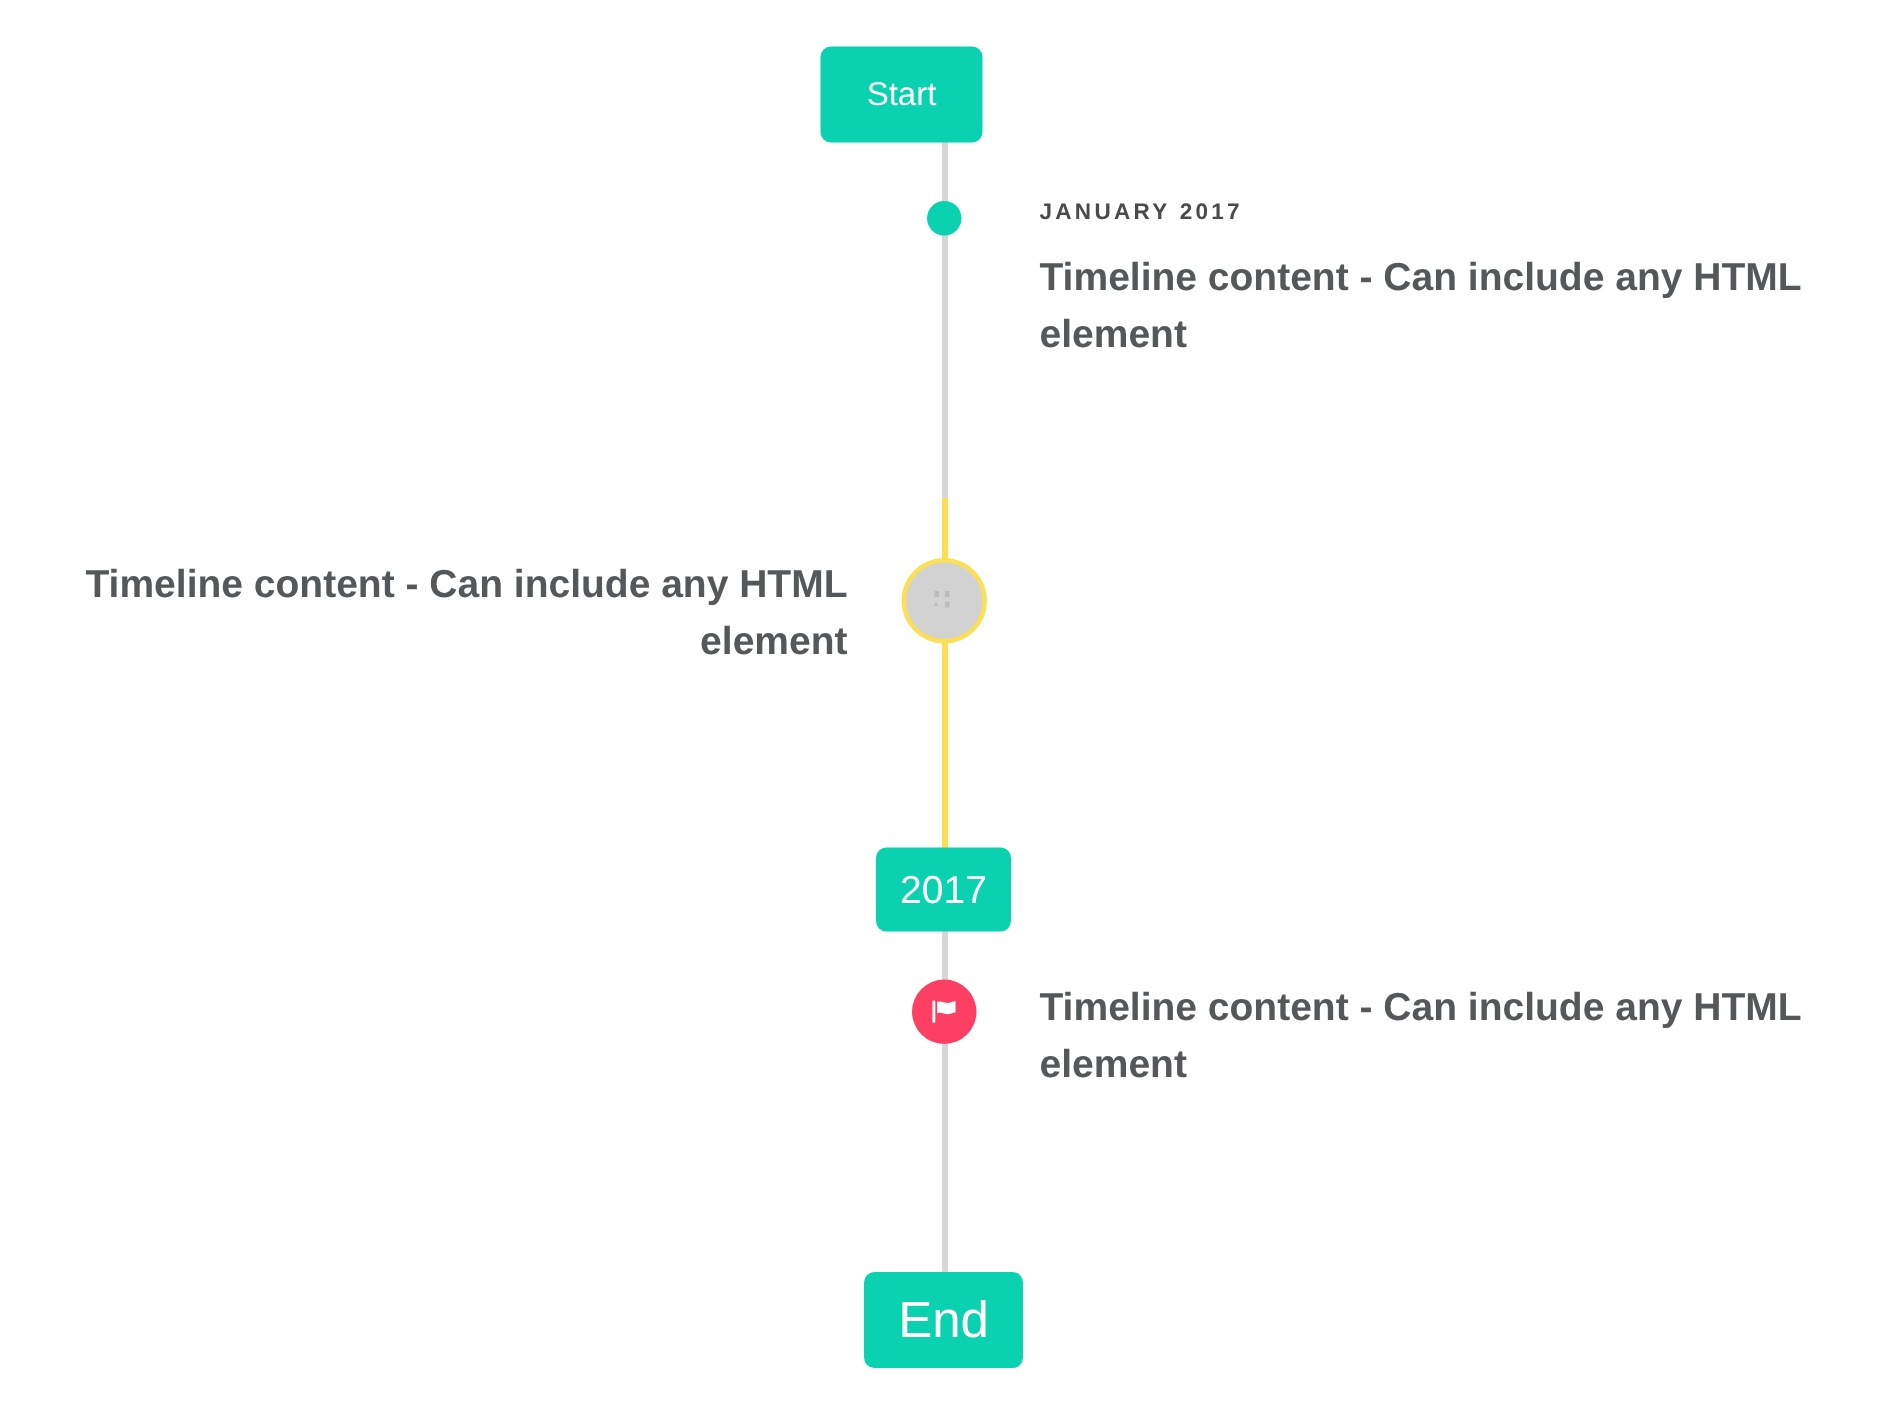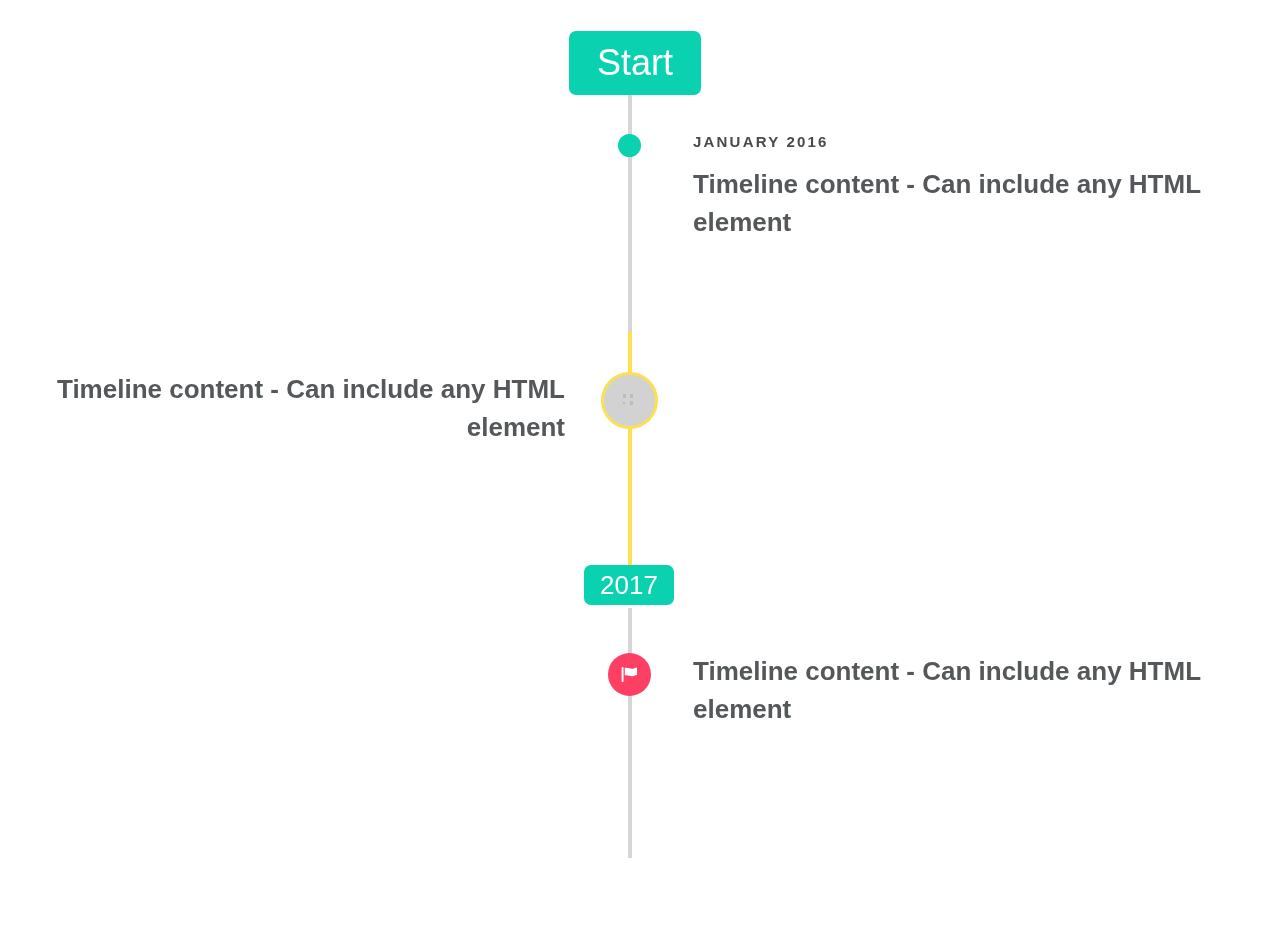--- a/index.html
+++ b/index.html
@@ -38,27 +38,27 @@
     background: #0ad2b0;
     color: #ffffff;
     border-radius: 7px;
     display: flex;
     align-items: center;
     justify-content: center;
     line-height: 1;
     box-sizing: border-box;
   }
   .cap-start {
-    left: 569px; top: 31px;
-    width: 132px; height: 64px;
-    font-size: 36px;
+    left: 547px; top: 31px;
+    width: 108px; height: 64px;
+    font-size: 22px;
   }
   .cap-year {
     left: 584px; top: 565px;
-    width: 90px; height: 40px;
+    width: 90px; height: 56px;
     font-size: 26px;
   }
   .cap-end {
     left: 576px; top: 848px;
     width: 106px; height: 64px;
     font-size: 34px;
   }
 
   
   .marker {
@@ -127,21 +127,21 @@
   <div class="rail rail-grey-1"></div>
   <div class="rail rail-yellow"></div>
   <div class="rail rail-grey-2"></div>
 
   <div class="cap cap-start">
     <span>Start</span>
   </div>
 
   <div class="marker marker-dot-sm"></div>
   <div class="entry entry-right entry-jan">
-    <p class="entry-date">JANUARY 2016</p>
+    <p class="entry-date">JANUARY 2017</p>
     <p class="entry-body">Timeline content - Can include any HTML element</p>
   </div>
 
   <div class="marker marker-circle-lg">
     <svg class="broken-img-icon" viewBox="0 0 18 16">
       <rect x="2" y="1" width="3" height="4" fill="#8a8a8a"></rect>
       <rect x="9" y="1" width="3" height="4" fill="#8a8a8a"></rect>
       <rect x="2" y="9" width="2" height="2" fill="#8a8a8a"></rect>
       <rect x="9" y="8" width="3" height="4" fill="#8a8a8a"></rect>
     </svg>
@@ -159,14 +159,17 @@
       <rect x="3" y="3.5" width="2.2" height="17" rx="1.1" fill="#ffffff"></rect>
       <path d="M6.6 4.6 C10 3.2 13.4 6.4 16.8 5 C18.4 4.35 19.6 4.0 20.6 4.0
                L20.6 12.6 C19.6 12.6 18.4 12.95 16.8 13.6
                C13.4 15.0 10 11.8 6.6 13.2 Z" fill="#ffffff"></path>
     </svg>
   </div>
   <div class="entry entry-right entry-mar">
     <p class="entry-body">Timeline content - Can include any HTML element</p>
   </div>
 
+  <div class="cap cap-end">
+    <span>End</span>
+  </div>
 
 </div>
 
 </body></html>

